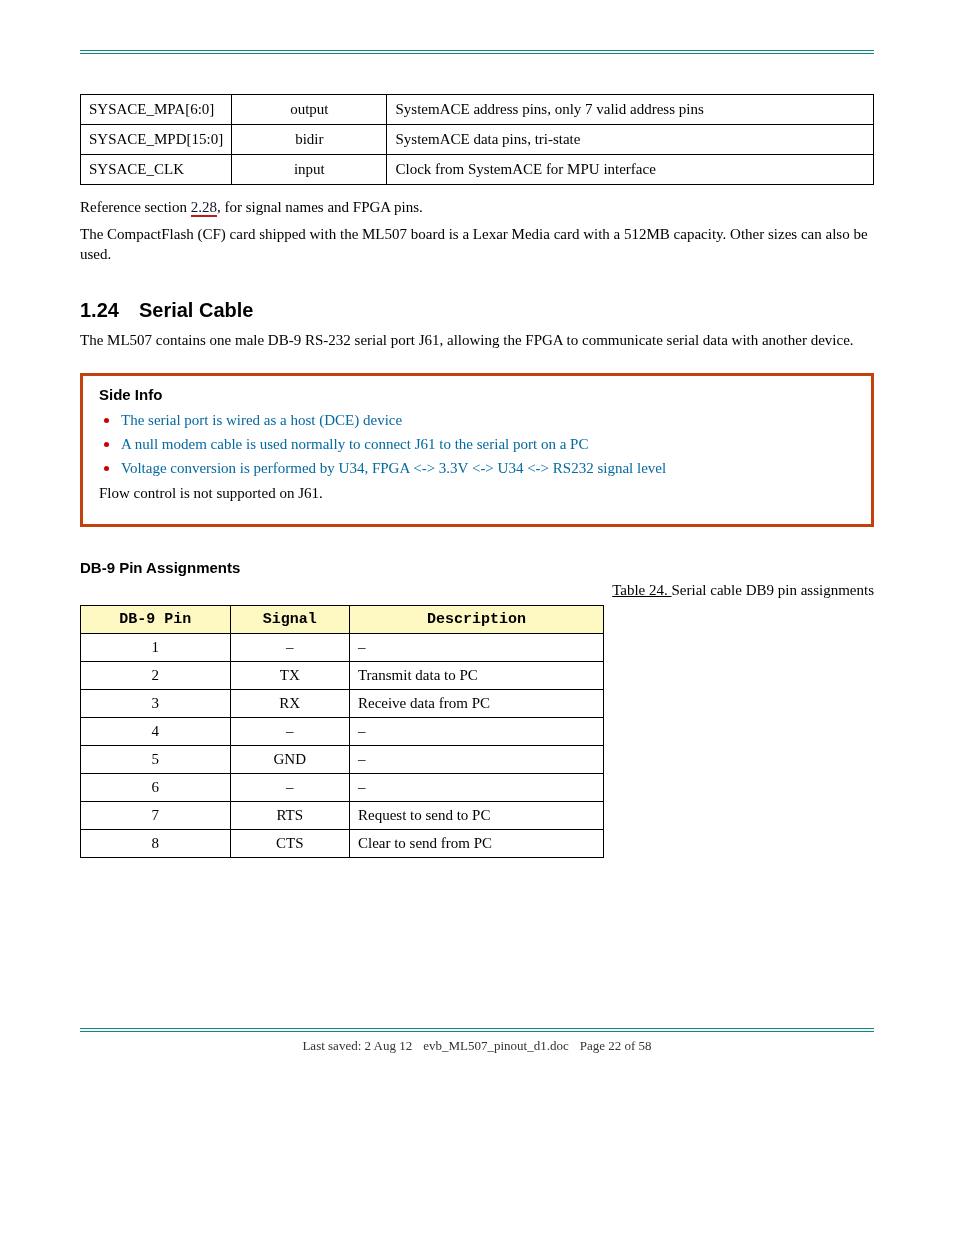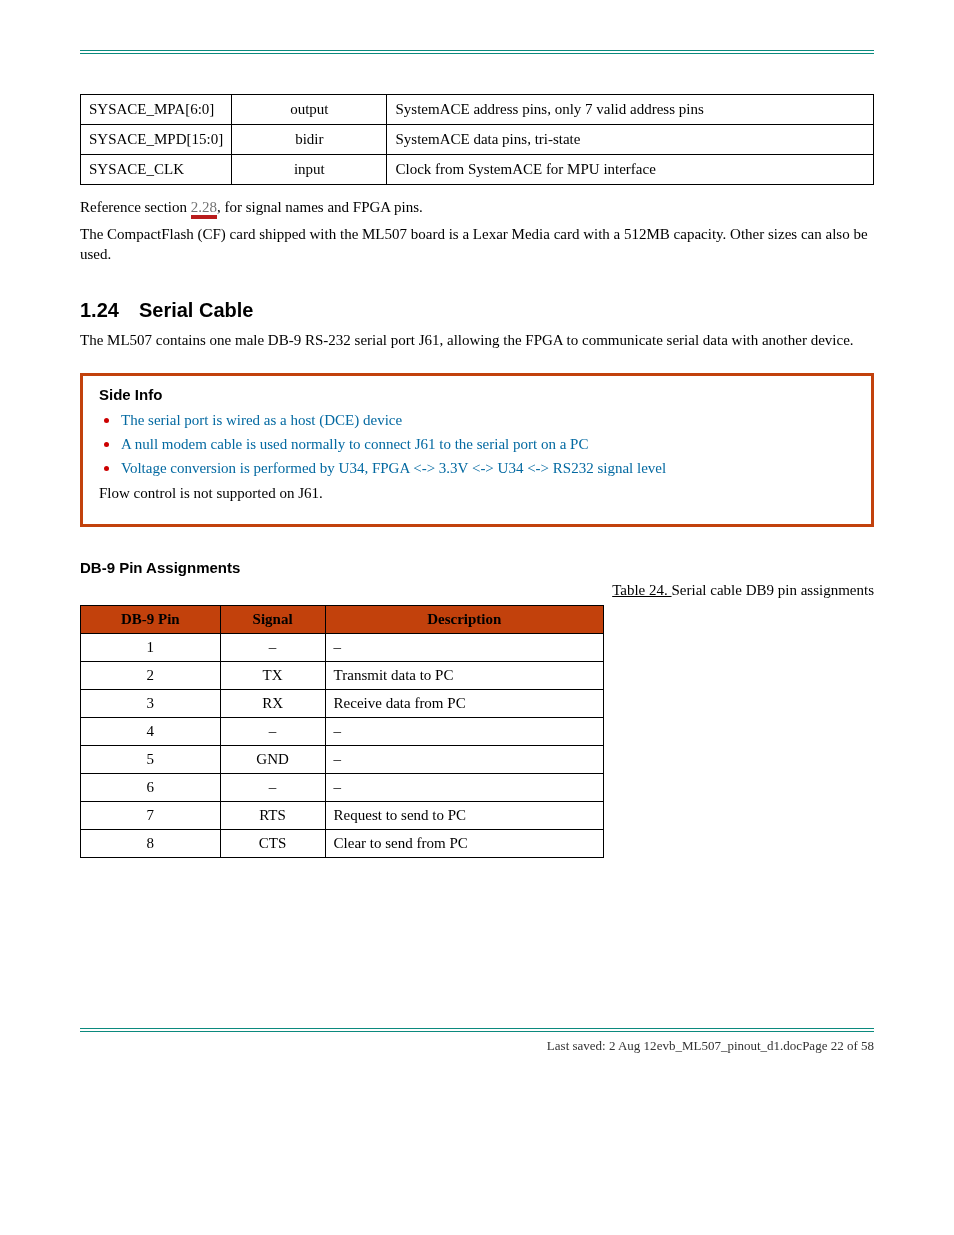--- a/index.html
+++ b/index.html
@@ -20,24 +20,25 @@
   .top-rule {
     border-top: 4px double #0b8a7e;
     margin: 20px 0 40px 0;
   }
   .bottom-rule {
     border-top: 4px double #0b8a7e;
     margin-top: 50px;
   }
   .footer {
     display: flex;
-    justify-content: flex-end;
+    justify-content: center;
     font-size: 13px;
     color: #333;
     padding: 6px 0 0 0;
+    gap: 11px;
   }
 
   
   table.t1 {
     border-collapse: collapse;
     width: 100%;
     font-size: 15px;
   }
   table.t1 td {
     border: 1px solid #000;
@@ -47,23 +48,23 @@
   .t1 .c0 { width: 17%; }
   .t1 .c1 { width: 20%; }
   .t1 .c2 { width: 63%; }
   .t1 .center { text-align: center; }
 
   .refline {
     font-size: 15px;
     margin: 14px 0 4px 0;
   }
   .refline a.section-link {
-    color: #737373;
+    color: #0f172a;
     text-decoration: none;
-    border-bottom: 4px solid #b91c1c;
+    border-bottom: 2px solid #b91c1c;
   }
   .para {
     font-size: 15px;
     line-height: 1.35;
     margin: 8px 0;
   }
 
   h2.section-num {
     font-family: Arial, Helvetica, sans-serif;
     font-weight: bold;
@@ -124,22 +125,22 @@
   table.t2 {
     border-collapse: collapse;
     width: 66%;
     font-size: 15px;
   }
   table.t2 th, table.t2 td {
     border: 1px solid #000;
     padding: 5px 8px;
   }
   table.t2 th {
-    background: #c2410c;
-    font-family: Liberation Serif, serif;
+    background: #fef9c3;
+    font-family: Liberation Mono, monospace;
     font-weight: bold;
     text-align: center;
   }
   table.t2 td.center { text-align: center; }
 
 </style>
 </head>
 <body>
 
 <div class="page">

